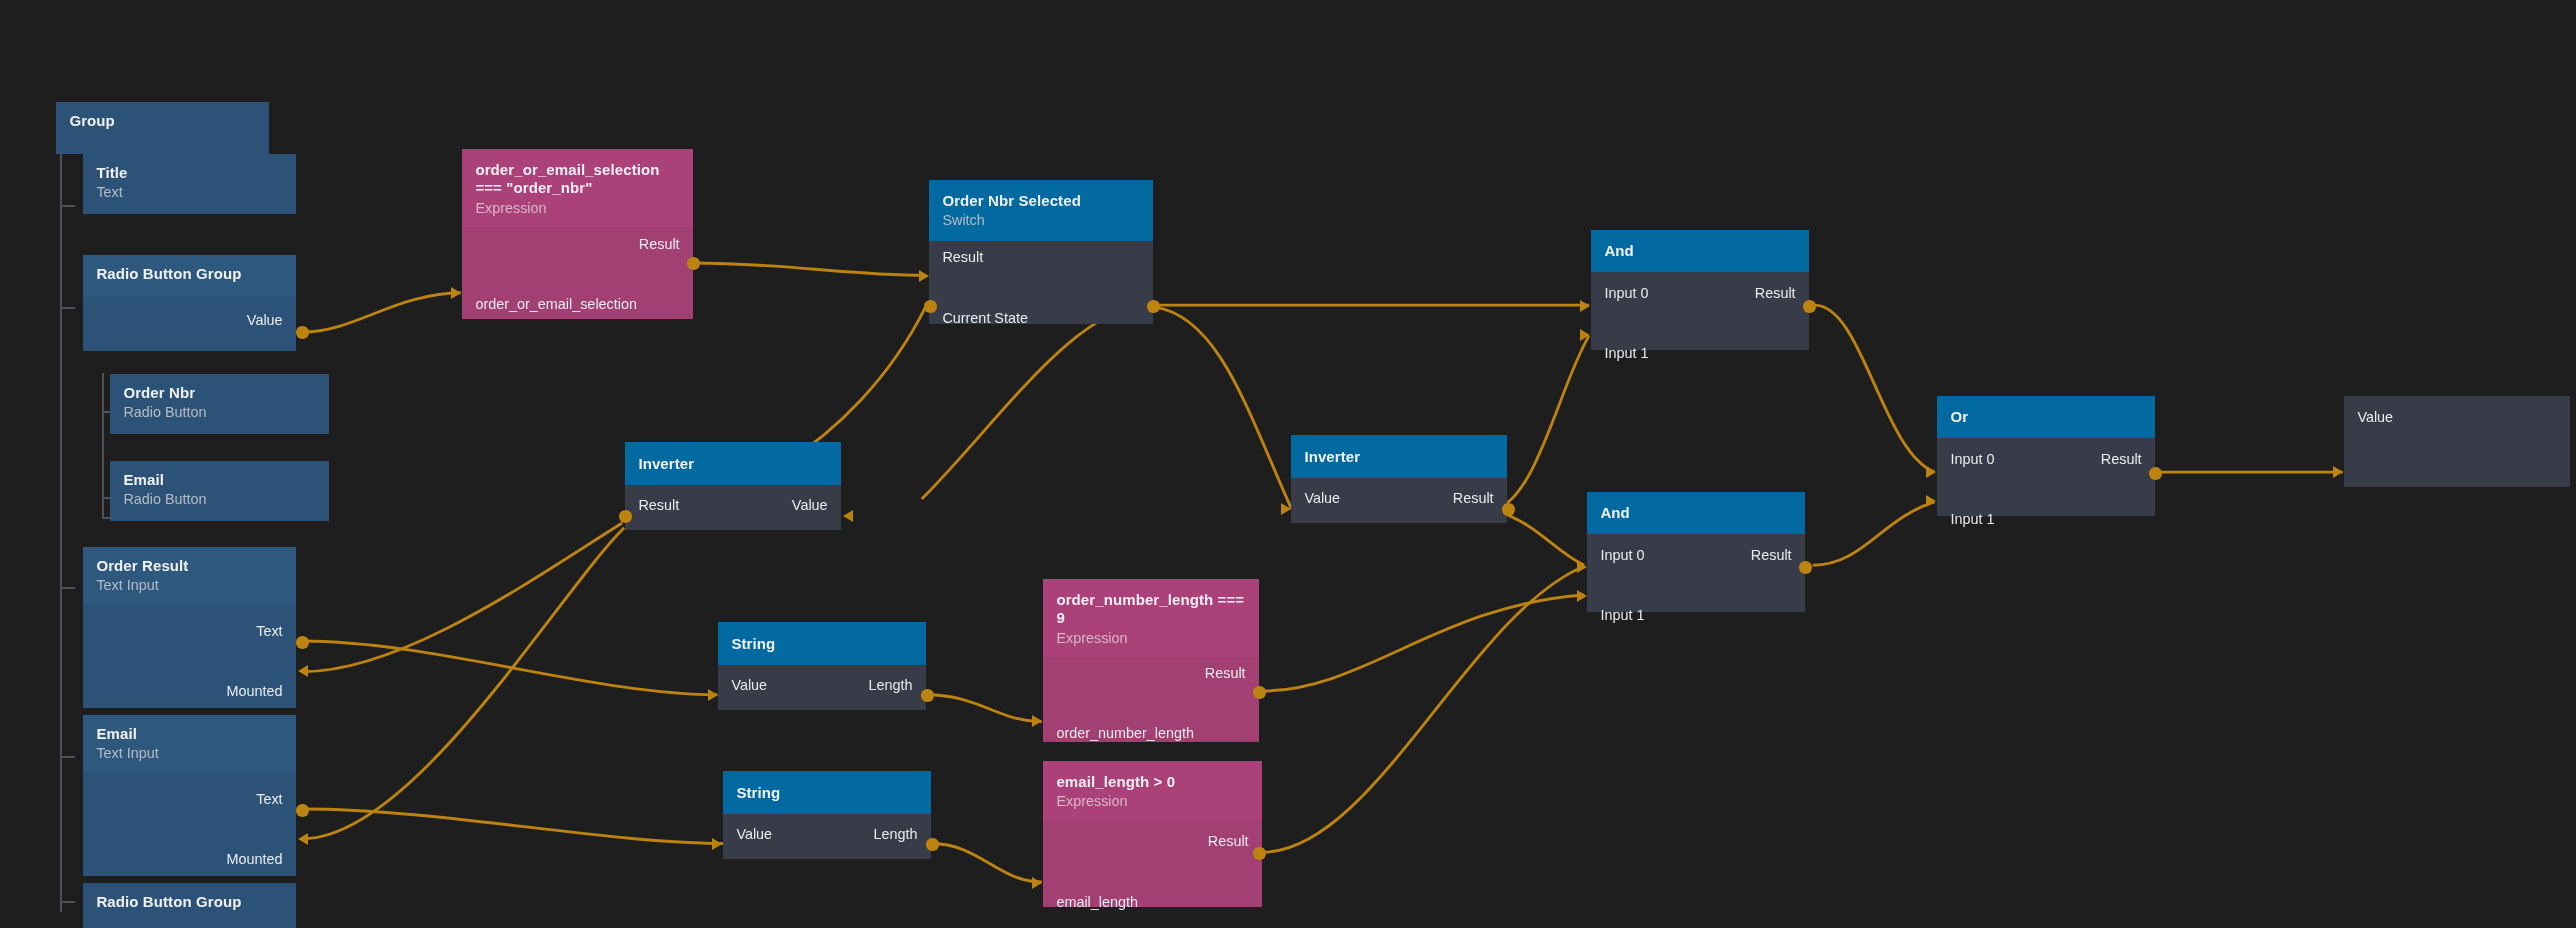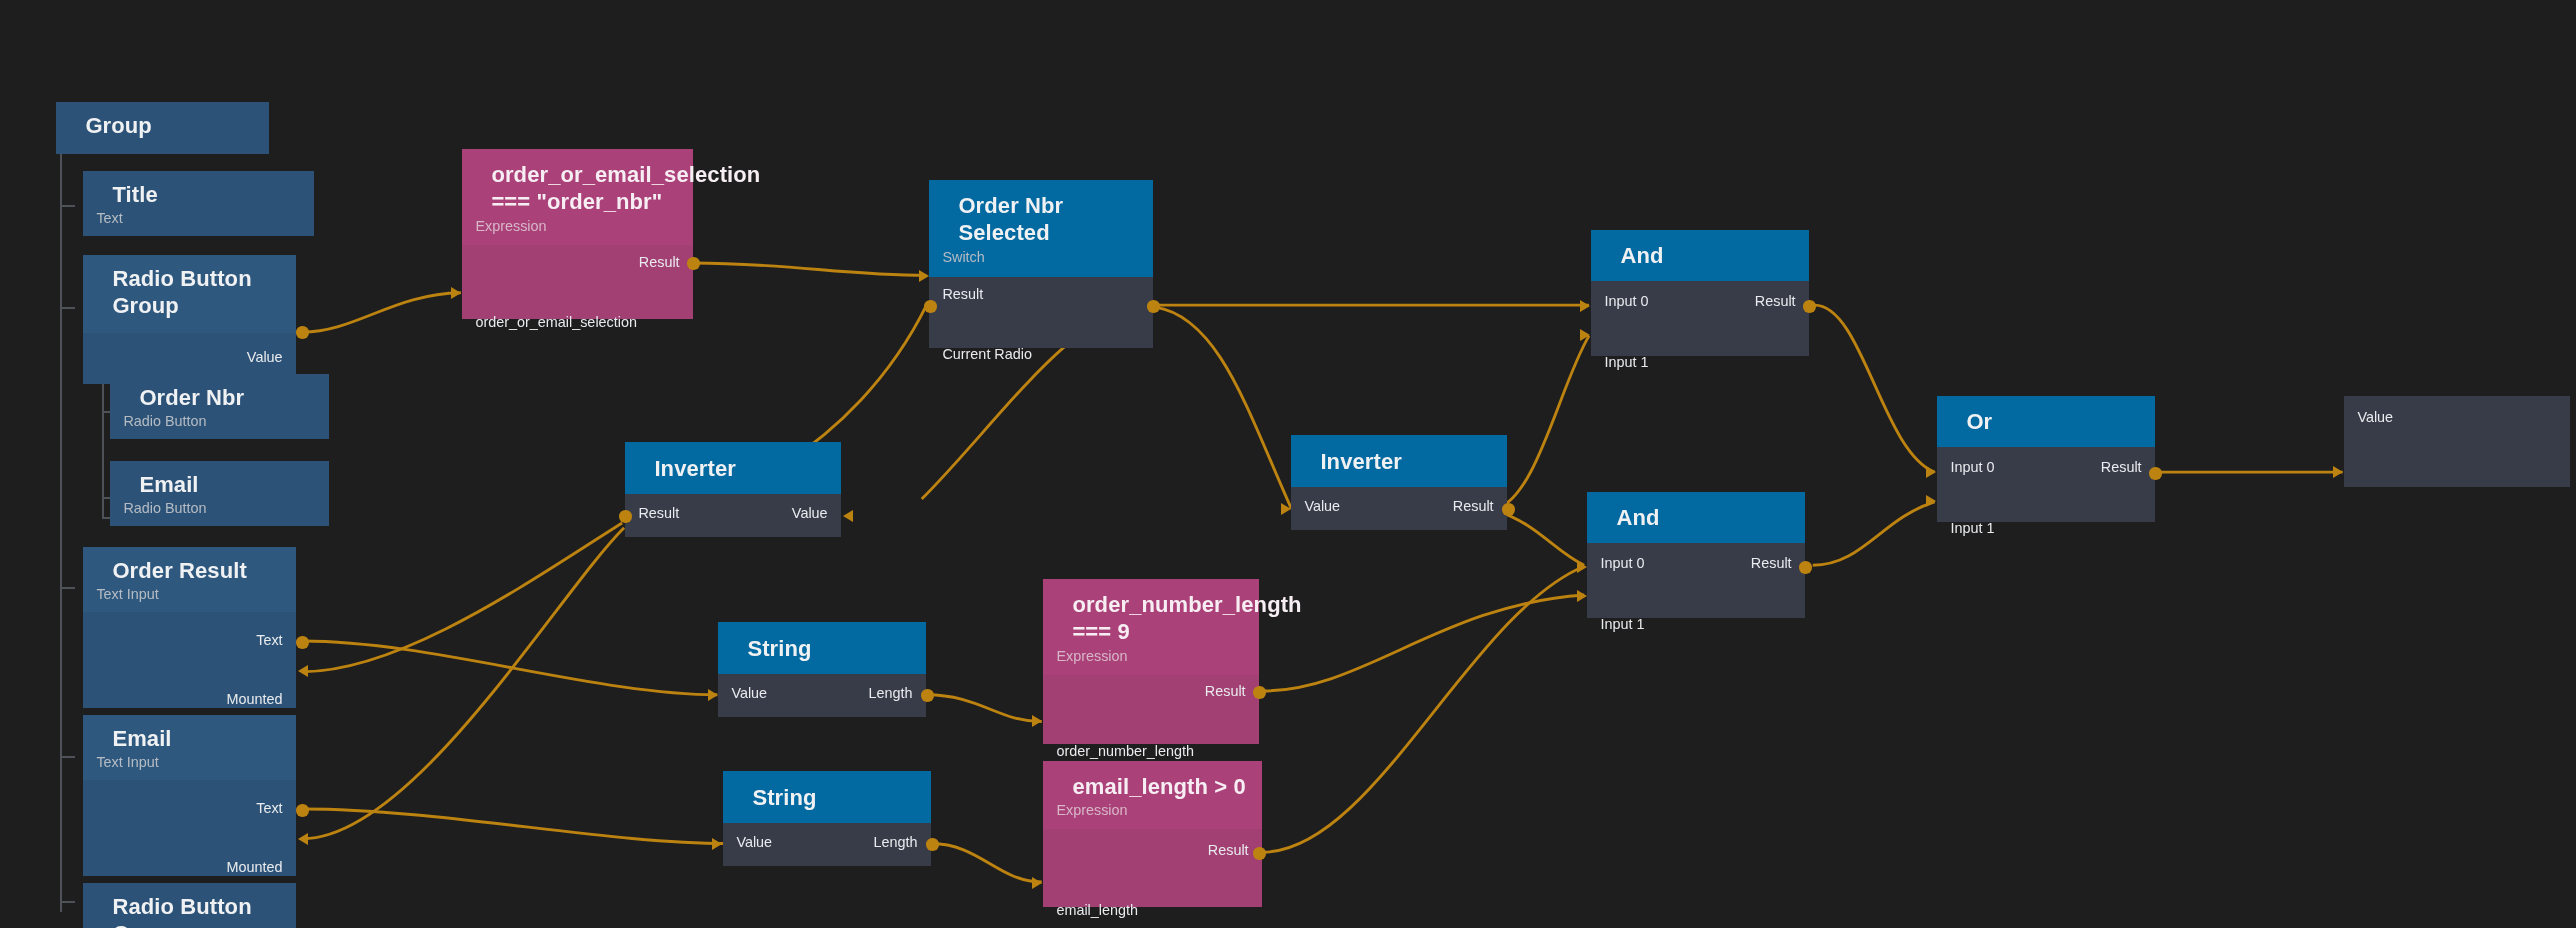--- a/index.html
+++ b/index.html
@@ -9,21 +9,21 @@
     -webkit-font-smoothing:antialiased;
   }
   #canvas{position:absolute;inset:0;background:#1e1e1e;}
 
   
   #wires{position:absolute;left:0;top:0;width:2576px;height:928px;pointer-events:none;}
 
   
   .node{position:absolute;box-sizing:border-box;}
   .node .hdr{padding:9.6px 13.4px 8.6px 13.4px;}
-  .node .title{font-size:22px;font-weight:bold;color:#f0f1f3;line-height:1.25;letter-spacing:0.1px;margin-left:16px;}
+  .node .title{font-size:15px;font-weight:bold;color:#f0f1f3;line-height:1.25;letter-spacing:0.1px;}
   .node .subtitle{font-size:14.4px;color:#b6bcc4;line-height:1.3;margin-top:1px;}
   .node .body{position:relative;}
   .row{position:relative;height:30px;line-height:30px;font-size:14.4px;color:#e9ebee;}
   .row .lbl-l{position:absolute;left:13.4px;}
   .row .lbl-r{position:absolute;right:13.4px;}
 
   
   .n-blue{background:#2c5377;}
   .n-blue .hdr{background:#2f587f;}
   .n-blue .body{background:#2c5377;}
@@ -111,21 +111,21 @@
   <div class="tline h" style="left:102px;top:497px;width:15.4px;"></div>
   <div class="tline v" style="left:102px;top:497px;height:21px;"></div>
   <div class="tline h" style="left:102px;top:517px;width:15.4px;"></div>
 
   <div class="node n-blue flat" style="left:56px;top:102px;width:213px;height:52px;">
     <div class="hdr">
       <div class="title">Group</div>
     </div>
   </div>
 
-  <div class="node n-blue flat" style="left:83px;top:171px;width:231px;height:60px;">
+  <div class="node n-blue flat" style="left:83px;top:154px;width:213px;height:60px;">
     <div class="hdr">
       <div class="title">Title</div>
       <div class="subtitle">Text</div>
     </div>
   </div>
 
   <div class="node n-blue" style="left:83px;top:255px;width:213px;height:96px;">
     <div class="hdr" style="padding-bottom:13.4px;">
       <div class="title">Radio Button Group</div>
     </div>
@@ -245,21 +245,21 @@
   <div class="node n-dark" style="left:929px;top:180px;width:224px;height:144px;">
     <div class="hdr" style="padding:11.5px 13.4px 10.6px 13.4px;">
       <div class="title">Order Nbr Selected</div>
       <div class="subtitle">Switch</div>
     </div>
     <div class="body" style="height:71px;">
       <div class="row" style="top:1.9px;">
         <span class="lbl-l">Result</span>
       </div>
       <div class="row" style="top:32px;">
-        <span class="lbl-l">Current Radio</span>
+        <span class="lbl-l">Current State</span>
       </div>
     </div>
   </div>
   <div class="arw" style="left:919px;top:270px;"></div>
   <div class="dot" style="left:924px;top:300px;"></div>
   <div class="dot" style="left:1147px;top:300px;"></div>
 
   <div class="node n-dark" style="left:625px;top:442px;width:216px;height:88px;">
     <div class="hdr" style="padding:12.5px 13.4px 11.5px 13.4px;">
       <div class="title">Inverter</div>

